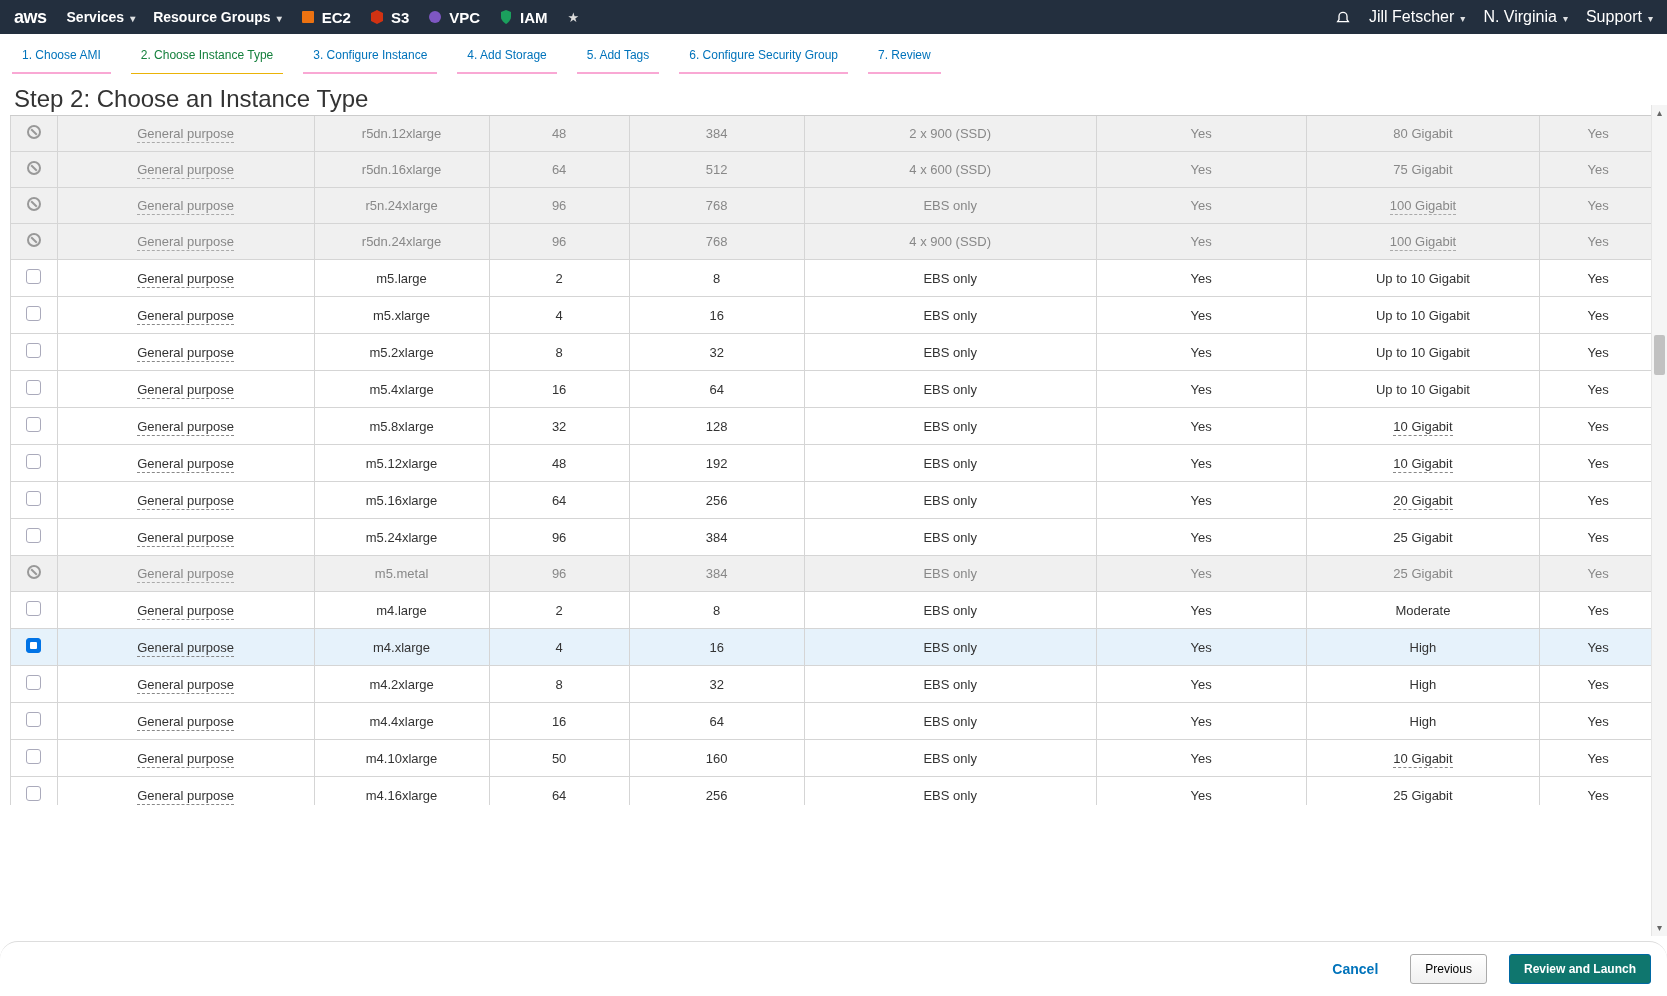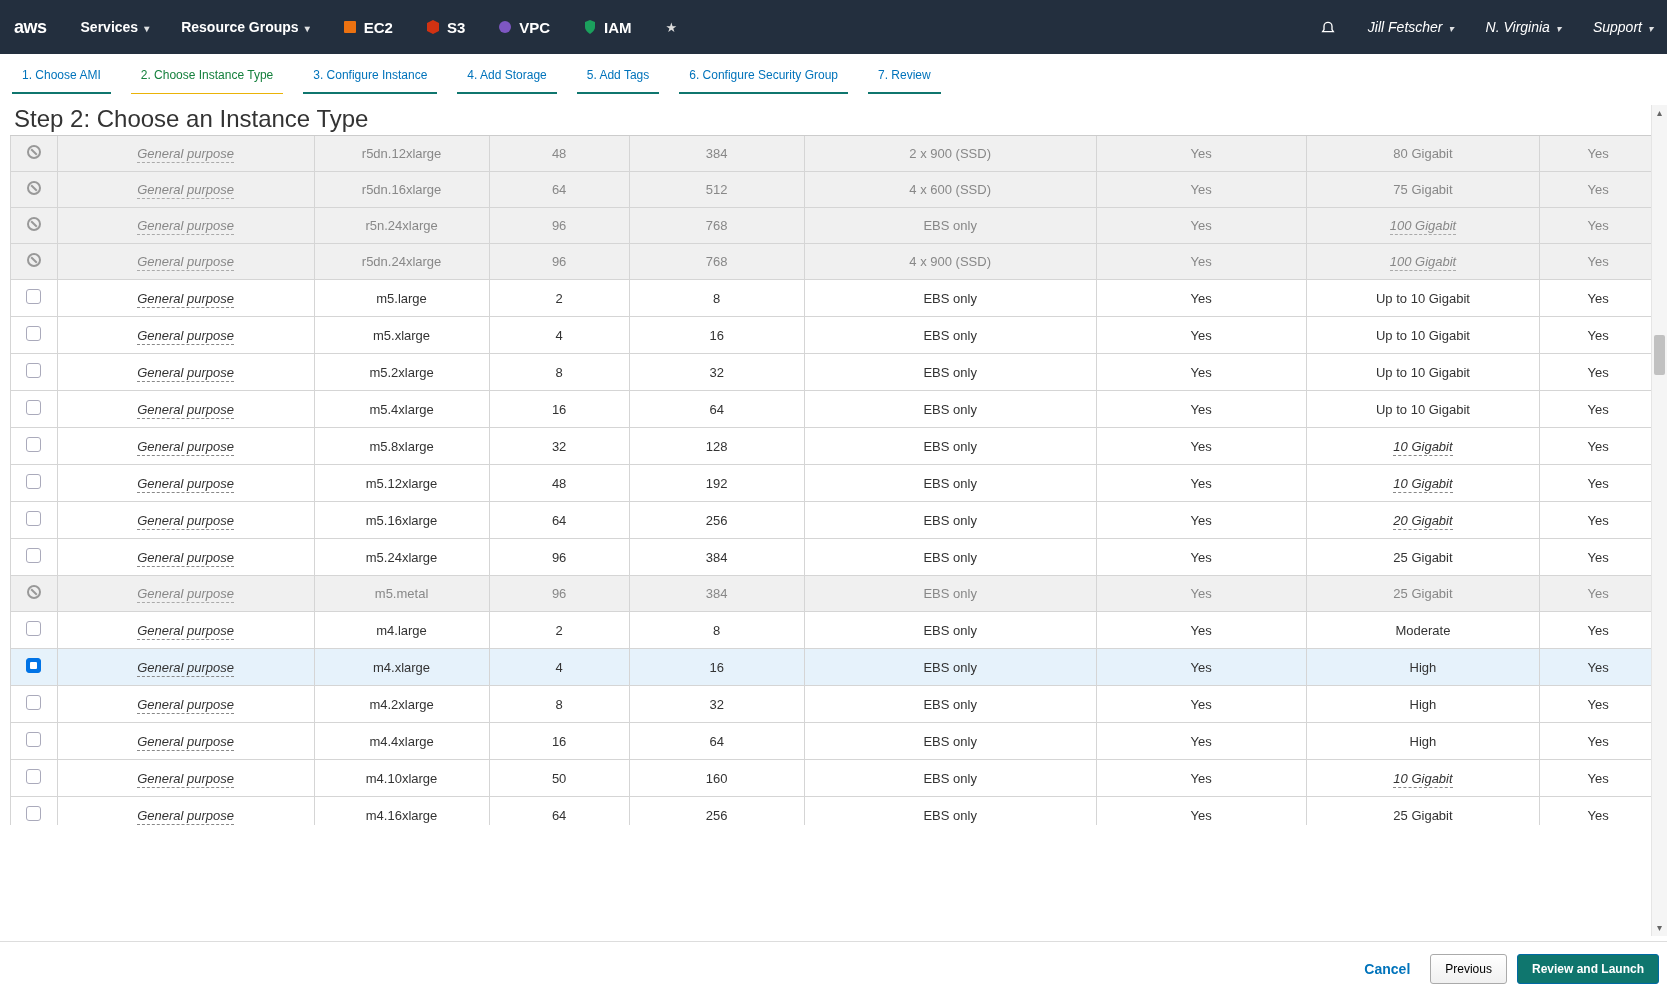--- a/index.html
+++ b/index.html
@@ -1,31 +1,31 @@
 <!DOCTYPE html>
 <html><head>
 <meta charset="utf-8">
 <style>
   * { box-sizing: border-box; margin: 0; padding: 0; }
   body { font-family: "Amazon Ember", "Helvetica Neue", Arial, sans-serif; font-size: 13px; color: #16191f; background: #fff; overflow: hidden; }
   
   
-  .topnav { background: #232f3e; height: 54px; display: flex; align-items: center; padding: 0 14px; color: #fff; gap: 14px; }
+  .topnav { background: #232f3e; height: 34px; display: flex; align-items: center; padding: 0 14px; color: #fff; }
   .topnav .logo { font-weight: bold; font-size: 18px; margin-right: 20px; letter-spacing: -0.5px; }
   .topnav .navitem { display: flex; align-items: center; font-weight: bold; font-size: 14px; margin-right: 18px; cursor: pointer; white-space: nowrap; }
   .topnav .navitem .caret { margin-left: 6px; }
   .topnav .service-shortcut { display: flex; align-items: center; font-weight: bold; font-size: 15px; margin-right: 18px; cursor: pointer; }
   .topnav .service-shortcut .sicon { width: 16px; height: 16px; margin-right: 6px; display: inline-flex; align-items: center; justify-content: center; }
   .topnav .spacer { flex: 1; }
-  .topnav .right-item { display: flex; align-items: flex-start; margin-left: 18px; cursor: pointer; font-size: 14px; font-style: italic; }
+  .topnav .right-item { display: flex; align-items: flex-start; margin-left: 18px; cursor: pointer; font-size: 16px; }
   .caret::after { content: "▾"; font-size: 10px; opacity: 0.85; }
   
   
   .wizard-tabs { display: flex; padding: 8px 12px 0; border-bottom: 1px solid transparent; }
-  .wizard-tab { padding: 6px 10px 10px; margin-right: 20px; font-size: 12px; color: #0073bb; border-bottom: 2px solid #0f766e; cursor: pointer; white-space: nowrap; }
+  .wizard-tab { padding: 6px 10px 10px; margin-right: 20px; font-size: 12px; color: #0073bb; border-bottom: 2px solid #f9a8d4; cursor: pointer; white-space: nowrap; }
   .wizard-tab.active { color: #15803d; border-bottom: 1px solid #eab308; cursor: default; font-weight: normal; }
   
   
   .page-heading { font-size: 24px; font-weight: normal; color: #333; padding: 10px 14px 2px; }
   
   
   .table-wrapper { position: relative; height: 690px; overflow-y: auto; border-top: 1px solid #ccc; margin: 0 10px; }
   
   table.instances { width: 100%; border-collapse: collapse; table-layout: fixed; }
   table.instances td { border: 1px solid #d5d5d5; border-top: none; text-align: center; padding: 9px 6px; font-size: 13px; color: #333; vertical-align: middle; }
@@ -35,31 +35,31 @@
   .col-sel   { width: 40px; }
   .col-family{ width: 220px; }
   .col-type  { width: 150px; }
   .col-vcpu  { width: 120px; }
   .col-mem   { width: 150px; }
   .col-store { width: 250px; }
   .col-ebs   { width: 180px; }
   .col-net   { width: 200px; }
   .col-ipv6  { width: 100px; }
   
-  .dotted { border-bottom: 1px dashed #888; padding-bottom: 1px; cursor: help; font-style: italic; }
+  .dotted { border-bottom: 1px dashed #888; padding-bottom: 1px; cursor: help; }
   tr.disabled .dotted { border-bottom-color: #aaa; }
   
   .checkbox { width: 15px; height: 15px; border: 1px solid #aab; border-radius: 3px; display: inline-block; background: #fff; cursor: pointer; }
   .checkbox.checked { background: #0073e6; border-color: #0073e6; position: relative; }
   .checkbox.checked::after { content: ""; position: absolute; left: 3px; top: 3px; width: 7px; height: 7px; background: #fff; border-radius: 1px; }
   .noentry { width: 14px; height: 14px; border: 2px solid #999; border-radius: 50%; display: inline-block; position: relative; }
   .noentry::after { content: ""; position: absolute; left: 1px; right: 1px; top: 50%; height: 2px; background: #999; transform: translateY(-50%) rotate(45deg); }
   
   
-  .footer { position: absolute; bottom: 0; left: 0; right: 0; background: #fff; border-top: 1px solid #ddd; padding: 12px 8px; display: flex; justify-content: flex-end; align-items: center; gap: 10px; }
+  .footer { position: absolute; bottom: 0; left: 0; right: 0; background: #fff; border-top: 1px solid #ddd; padding: 12px 16px; display: flex; justify-content: flex-end; align-items: center; gap: 22px; border-radius: 18px; }
   .link-btn { color: #0073bb; font-weight: bold; cursor: pointer; font-size: 14px; padding: 6px 10px; }
   .btn { border: 1px solid #aaa; background: linear-gradient(#fff,#f0f0f0); border-radius: 3px; padding: 7px 14px; font-size: 12px; cursor: pointer; white-space: nowrap; }
   .btn.primary { background: #0f766e; border-color: #0069a3; color: #fff; font-weight: bold; }
   
   
   .fake-scroll { position: absolute; right: 0; top: 105px; bottom: 60px; width: 16px; background: #f5f5f5; border-left: 1px solid #e5e5e5; }
   .fake-scroll .thumb { position: absolute; left: 2px; right: 2px; top: 230px; height: 40px; background: #c1c1c1; border-radius: 2px; }
   .fake-scroll .arrow { position: absolute; left: 0; right: 0; height: 16px; text-align: center; font-size: 10px; color: #666; line-height: 16px; }
   .fake-scroll .arrow.up { top: 0; }
   .fake-scroll .arrow.down { bottom: 0; }

